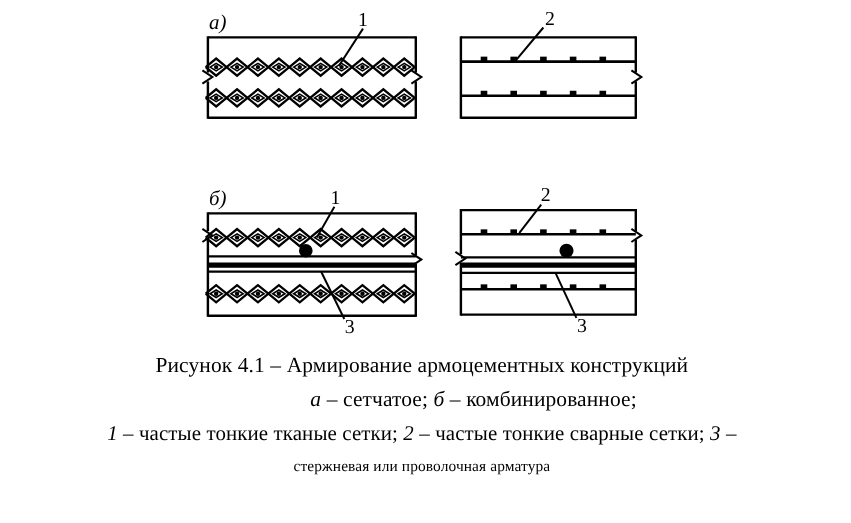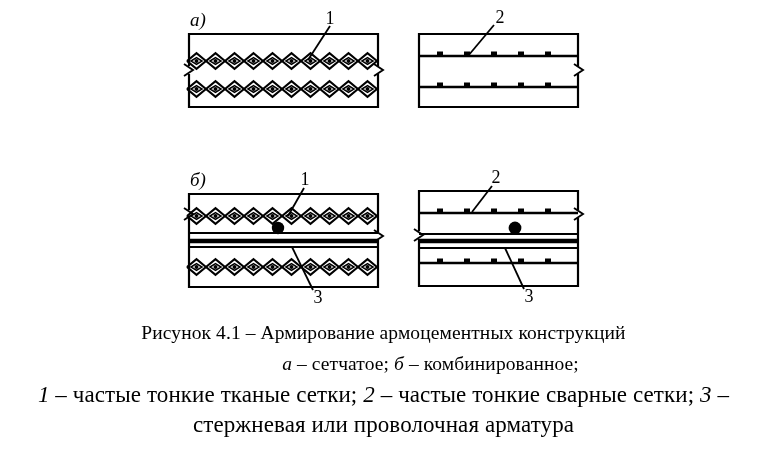--- a/index.html
+++ b/index.html
@@ -61,26 +61,26 @@
     font-size: 19.5px;
     line-height: 30px;
     padding-top: 6px;
   }
   .caption-line-2 {
     font-size: 19.5px;
     line-height: 31px;
     margin-left: 47px;
   }
   .caption-line-3 {
-    font-size: 23px;
+    font-size: 19px;
     line-height: 31px;
     white-space: nowrap;
   }
   .caption-line-4 {
-    font-size: 23px;
+    font-size: 14px;
     line-height: 30px;
   }
   .it {
     font-style: italic;
   }
 </style>
 </head>
 <body>
 
 <div id="figure-root">

